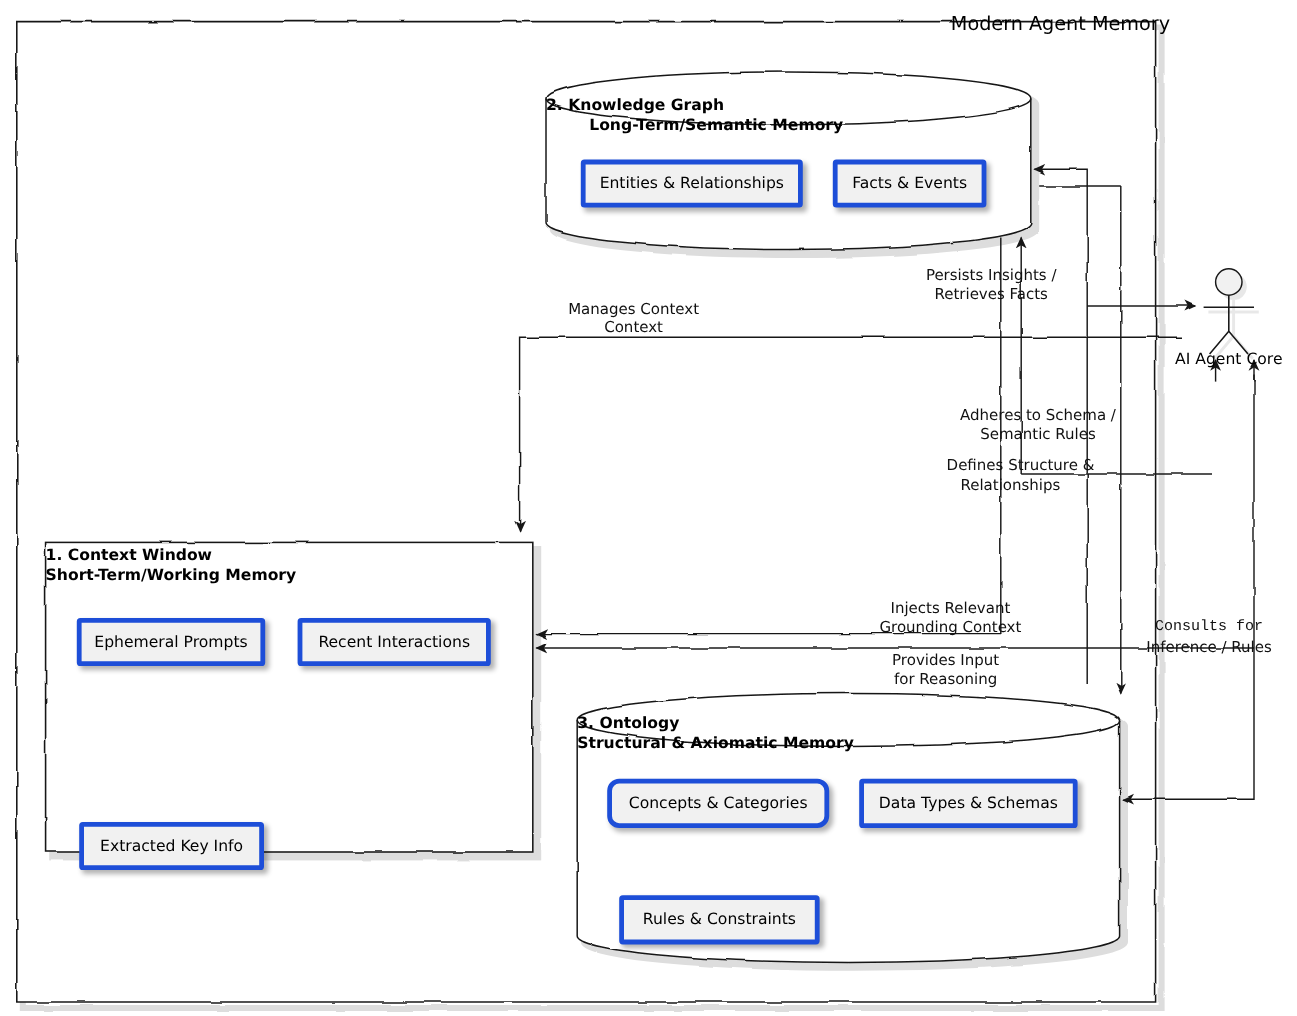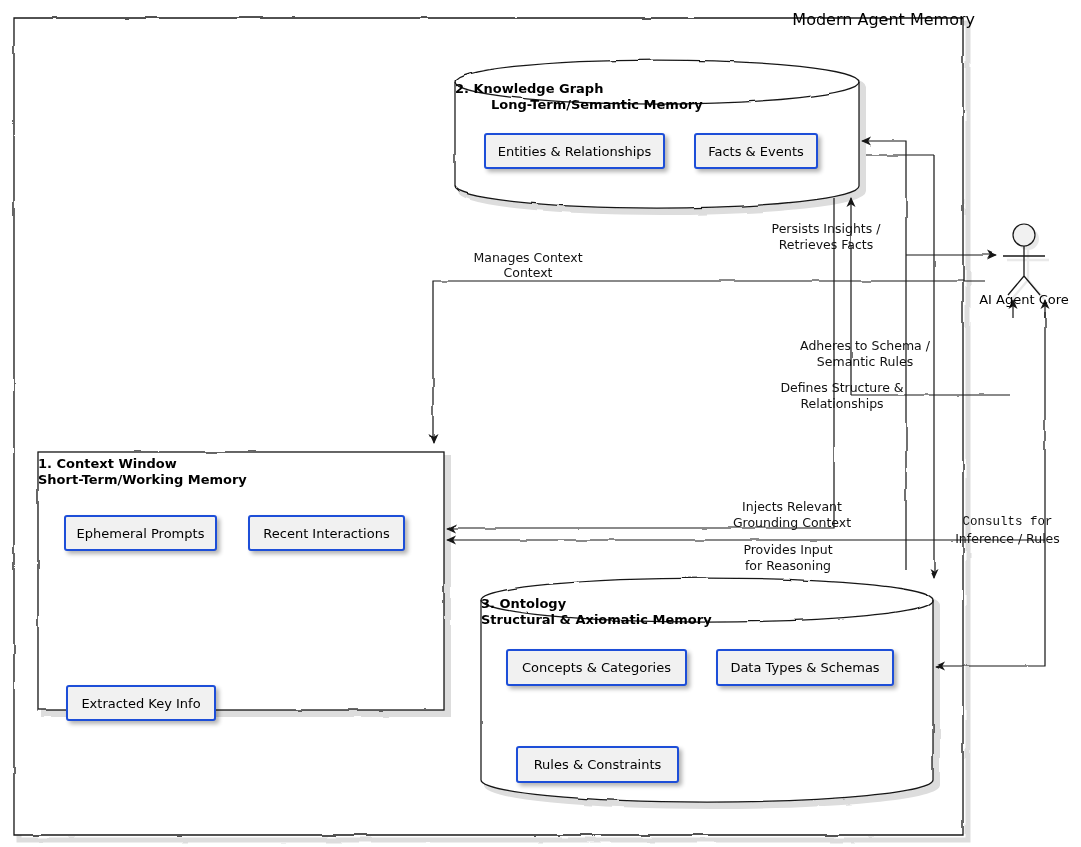--- a/index.html
+++ b/index.html
@@ -47,21 +47,21 @@
     color: #111111;
   }
   .actor-label {
     font-size: 13px;
     text-align: center;
     color: #000000;
   }
   .node-box {
     position: absolute;
     background: #F1F1F1;
-    border: 2px solid #1d4ed8;
+    border: 4px solid #1d4ed8;
     border-radius: 3px;
     box-shadow: 3px 3px 4px rgba(0,0,0,0.30);
     display: flex;
     align-items: center;
     justify-content: center;
     font-size: 13px;
     color: #000000;
     white-space: pre;
   }
 </style>
@@ -149,36 +149,36 @@
   <div class="txt pkg-title" style="left:38px; top:456px; width:406px;">1. Context Window</div>
   <div class="txt pkg-title" style="left:38px; top:472px; width:406px;">Short-Term/Working Memory</div>
 
   <div class="node-box" style="left:64px; top:515px; width:149px; height:32px;">Ephemeral Prompts</div>
   <div class="node-box" style="left:248px; top:515px; width:153px; height:32px;">Recent Interactions</div>
   <div class="node-box" style="left:66px; top:649px; width:146px; height:32px;margin-top:36px;">Extracted Key Info</div>
 
   <div class="txt pkg-title" style="left:481px; top:596px; width:452px;">3. Ontology</div>
   <div class="txt pkg-title" style="left:481px; top:612px; width:452px;">Structural &amp; Axiomatic Memory</div>
 
-  <div class="node-box" style="left:506px; top:649px; width:177px; height:33px;">Concepts &amp; Categories</div>
+  <div class="node-box" style="left:506px; top:649px; width:177px; height:33px;border-radius:10px;">Concepts &amp; Categories</div>
   <div class="node-box" style="left:716px; top:649px; width:174px; height:33px;">Data Types &amp; Schemas</div>
   <div class="node-box" style="left:516px; top:746px; width:159px; height:33px;">Rules &amp; Constraints</div>
 
   <div class="txt actor-label" style="left:954px; top:292px; width:140px;">AI Agent Core</div>
 
   <div class="txt edge-label" style="left:428px; top:250px; width:200px;">Manages Context</div>
   <div class="txt edge-label" style="left:428px; top:265px; width:200px;">Context</div>
 
   <div class="txt edge-label" style="left:726px; top:221px; width:200px;">Persists Insights /</div>
   <div class="txt edge-label" style="left:726px; top:237px; width:200px;">Retrieves Facts</div>
 
   <div class="txt edge-label" style="left:795px; top:338px; width:140px;">Adheres to Schema /</div>
   <div class="txt edge-label" style="left:795px; top:354px; width:140px;">Semantic Rules</div>
 
-  <div class="txt edge-label" style="left:772px; top:380px; width:140px;">Defines Structure &amp;</div>
+  <div class="txt edge-label" style="left:772px; top:380px; width:140px;text-align:right;">Defines Structure &amp;</div>
   <div class="txt edge-label" style="left:772px; top:396px; width:140px;">Relationships</div>
 
   <div class="txt edge-label" style="left:702px; top:499px; width:180px;">Injects Relevant</div>
   <div class="txt edge-label" style="left:702px; top:515px; width:180px;">Grounding Context</div>
 
   <div class="txt edge-label" style="left:703px; top:542px; width:170px;">Provides Input</div>
   <div class="txt edge-label" style="left:703px; top:558px; width:170px;">for Reasoning</div>
 
   <div class="txt edge-label" style="left:935px; top:515px; width:145px;font-family:Liberation Mono, monospace;">Consults for</div>
   <div class="txt edge-label" style="left:935px; top:531px; width:145px;">Inference / Rules</div>

